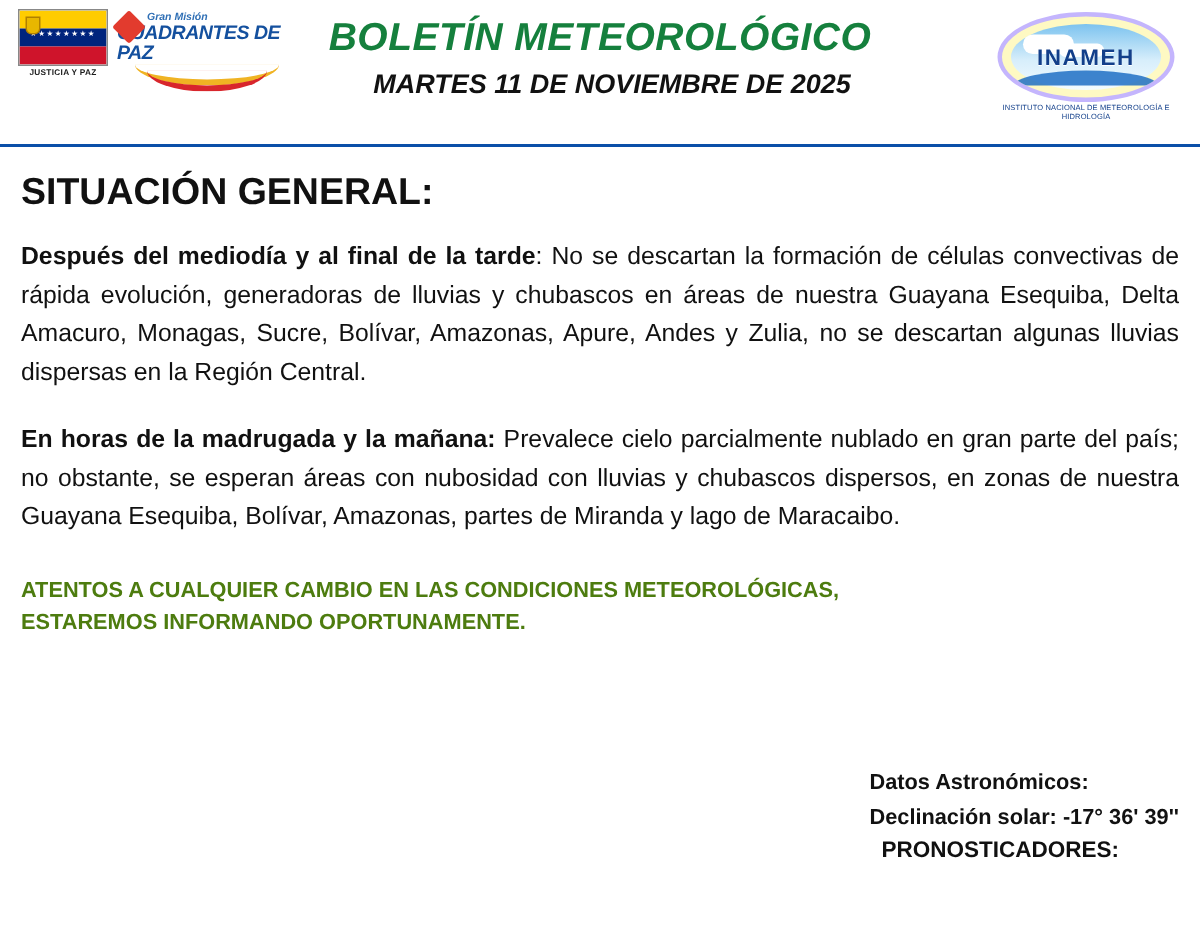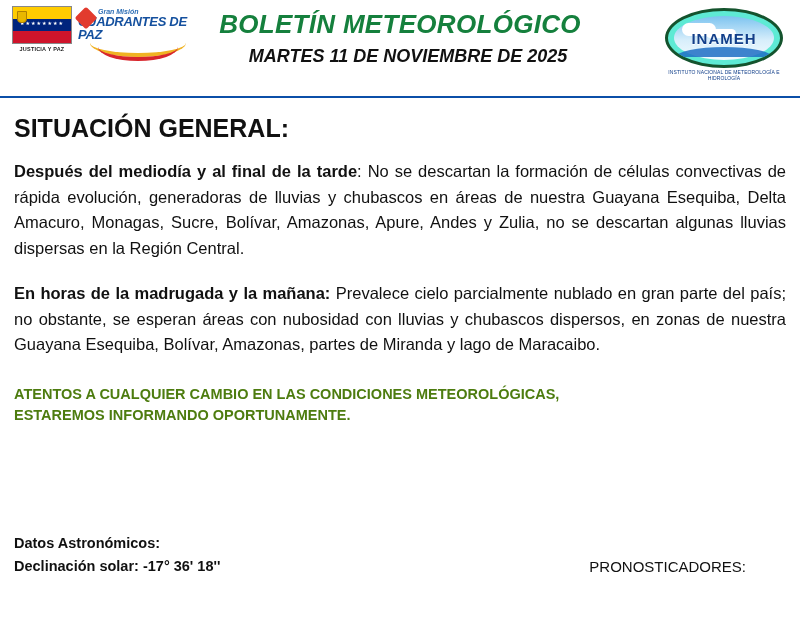--- a/index.html
+++ b/index.html
@@ -160,23 +160,23 @@
     position: absolute;
     right: 16px;
     top: 8px;
     width: 120px;
     text-align: center;
   }
   .inameh-ring {
     width: 112px;
     height: 54px;
     margin: 0 auto;
-    border: 3px solid #14532d;
+    border: 3px solid #c4b5fd;
     border-radius: 50%;
-    background: #5eead4;
+    background: #fef9c3;
     position: relative;
     overflow: hidden;
     display: flex;
     align-items: center;
     justify-content: center;
   }
   .inameh-ring .sky {
     position: absolute;
     left: 6px; right: 6px; top: 5px; bottom: 5px;
     border-radius: 50%;
@@ -245,30 +245,31 @@
 
   
   .footer {
     position: absolute;
     left: 14px;
     right: 14px;
     bottom: 40px;
     display: flex;
     align-items: flex-end;
     justify-content: space-between;
+    flex-direction: column;
   }
   .astro {
     font-size: 14.5px;
     font-weight: bold;
     line-height: 1.55;
     color: #111111;
   }
   .forecasters {
     font-size: 15px;
-    font-weight: normal;
+    font-weight: bold;
     text-align: center;
     line-height: 1.4;
     color: #111111;
     padding-right: 40px;
   }
 </style>
 </head>
 <body>
 
 <div class="header">
@@ -325,18 +326,18 @@
 
   <p class="alert">
     <span>ATENTOS A CUALQUIER CAMBIO EN LAS CONDICIONES METEOROLÓGICAS,</span><br>
     <span>ESTAREMOS INFORMANDO OPORTUNAMENTE.</span>
   </p>
 </div>
 
 <div class="footer">
   <div class="astro">
     <div>Datos Astronómicos:</div>
-    <div>Declinación solar: -17° 36' 18''</div>
+    <div>Declinación solar: -17° 36' 39''</div>
   </div>
   <div class="forecasters">
     <div>PRONOSTICADORES:</div>
   </div>
 </div>
 
 </body></html>

